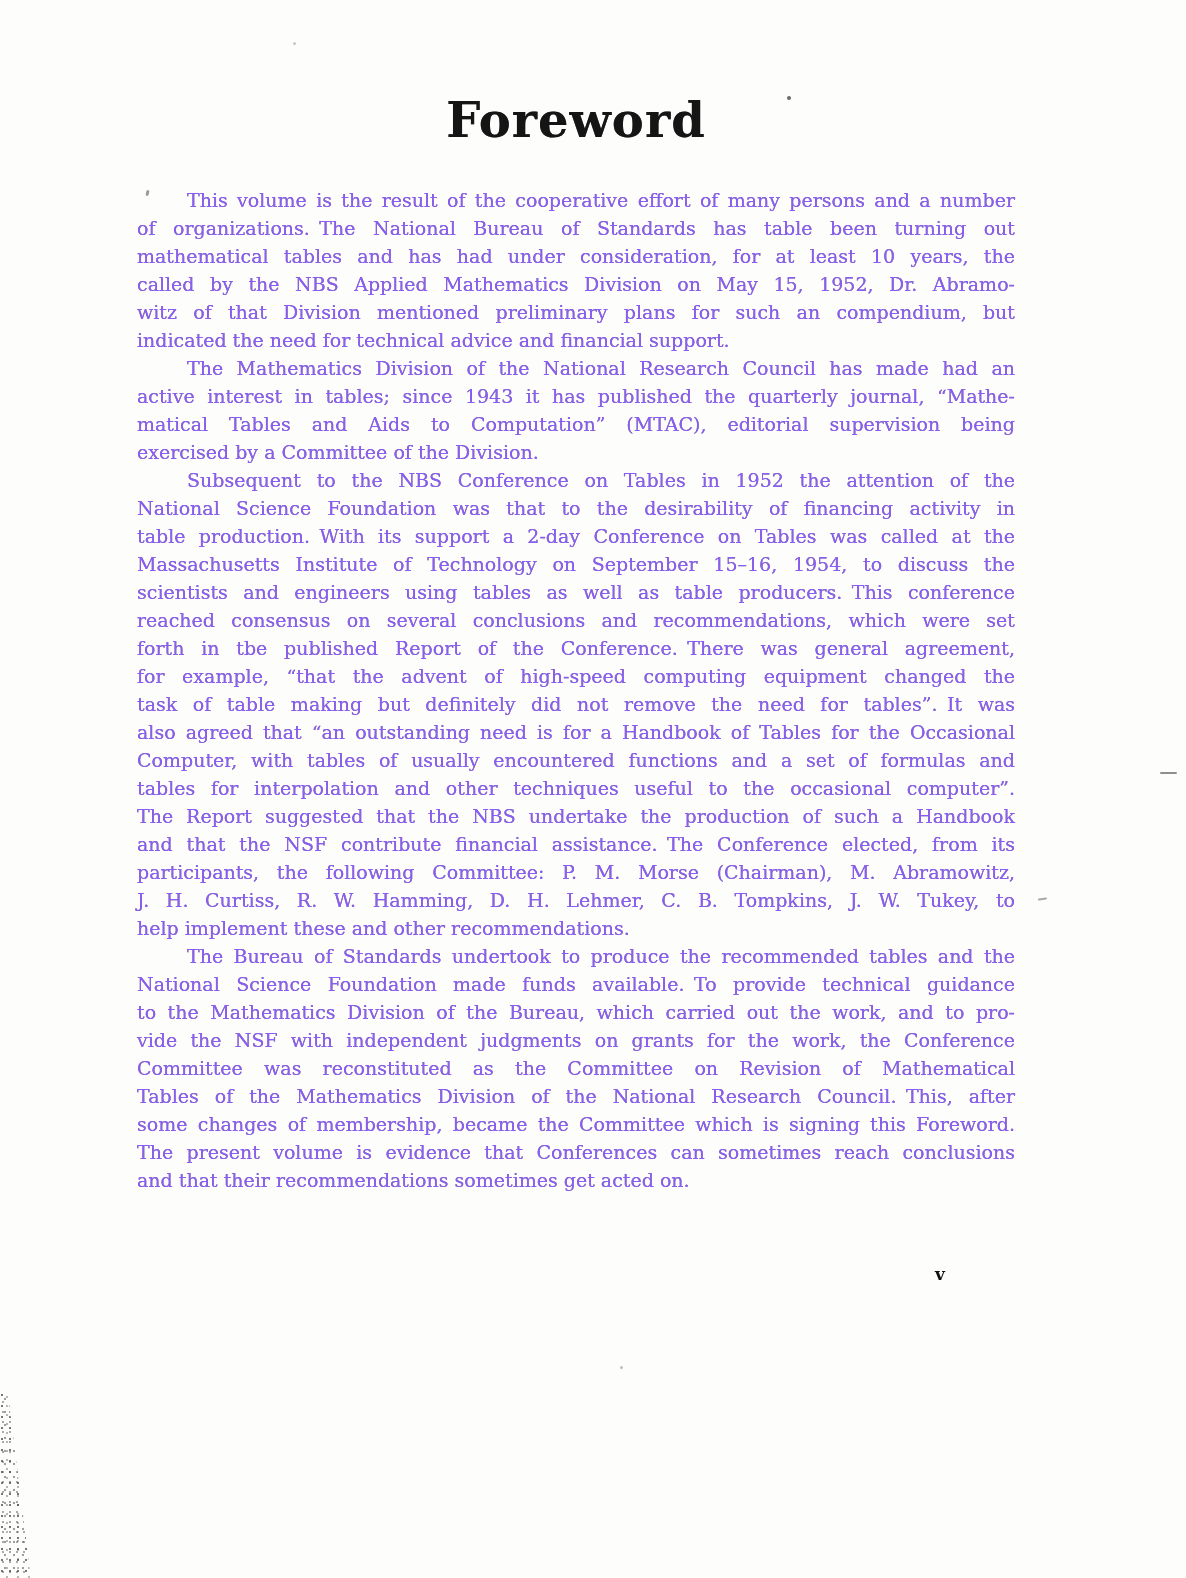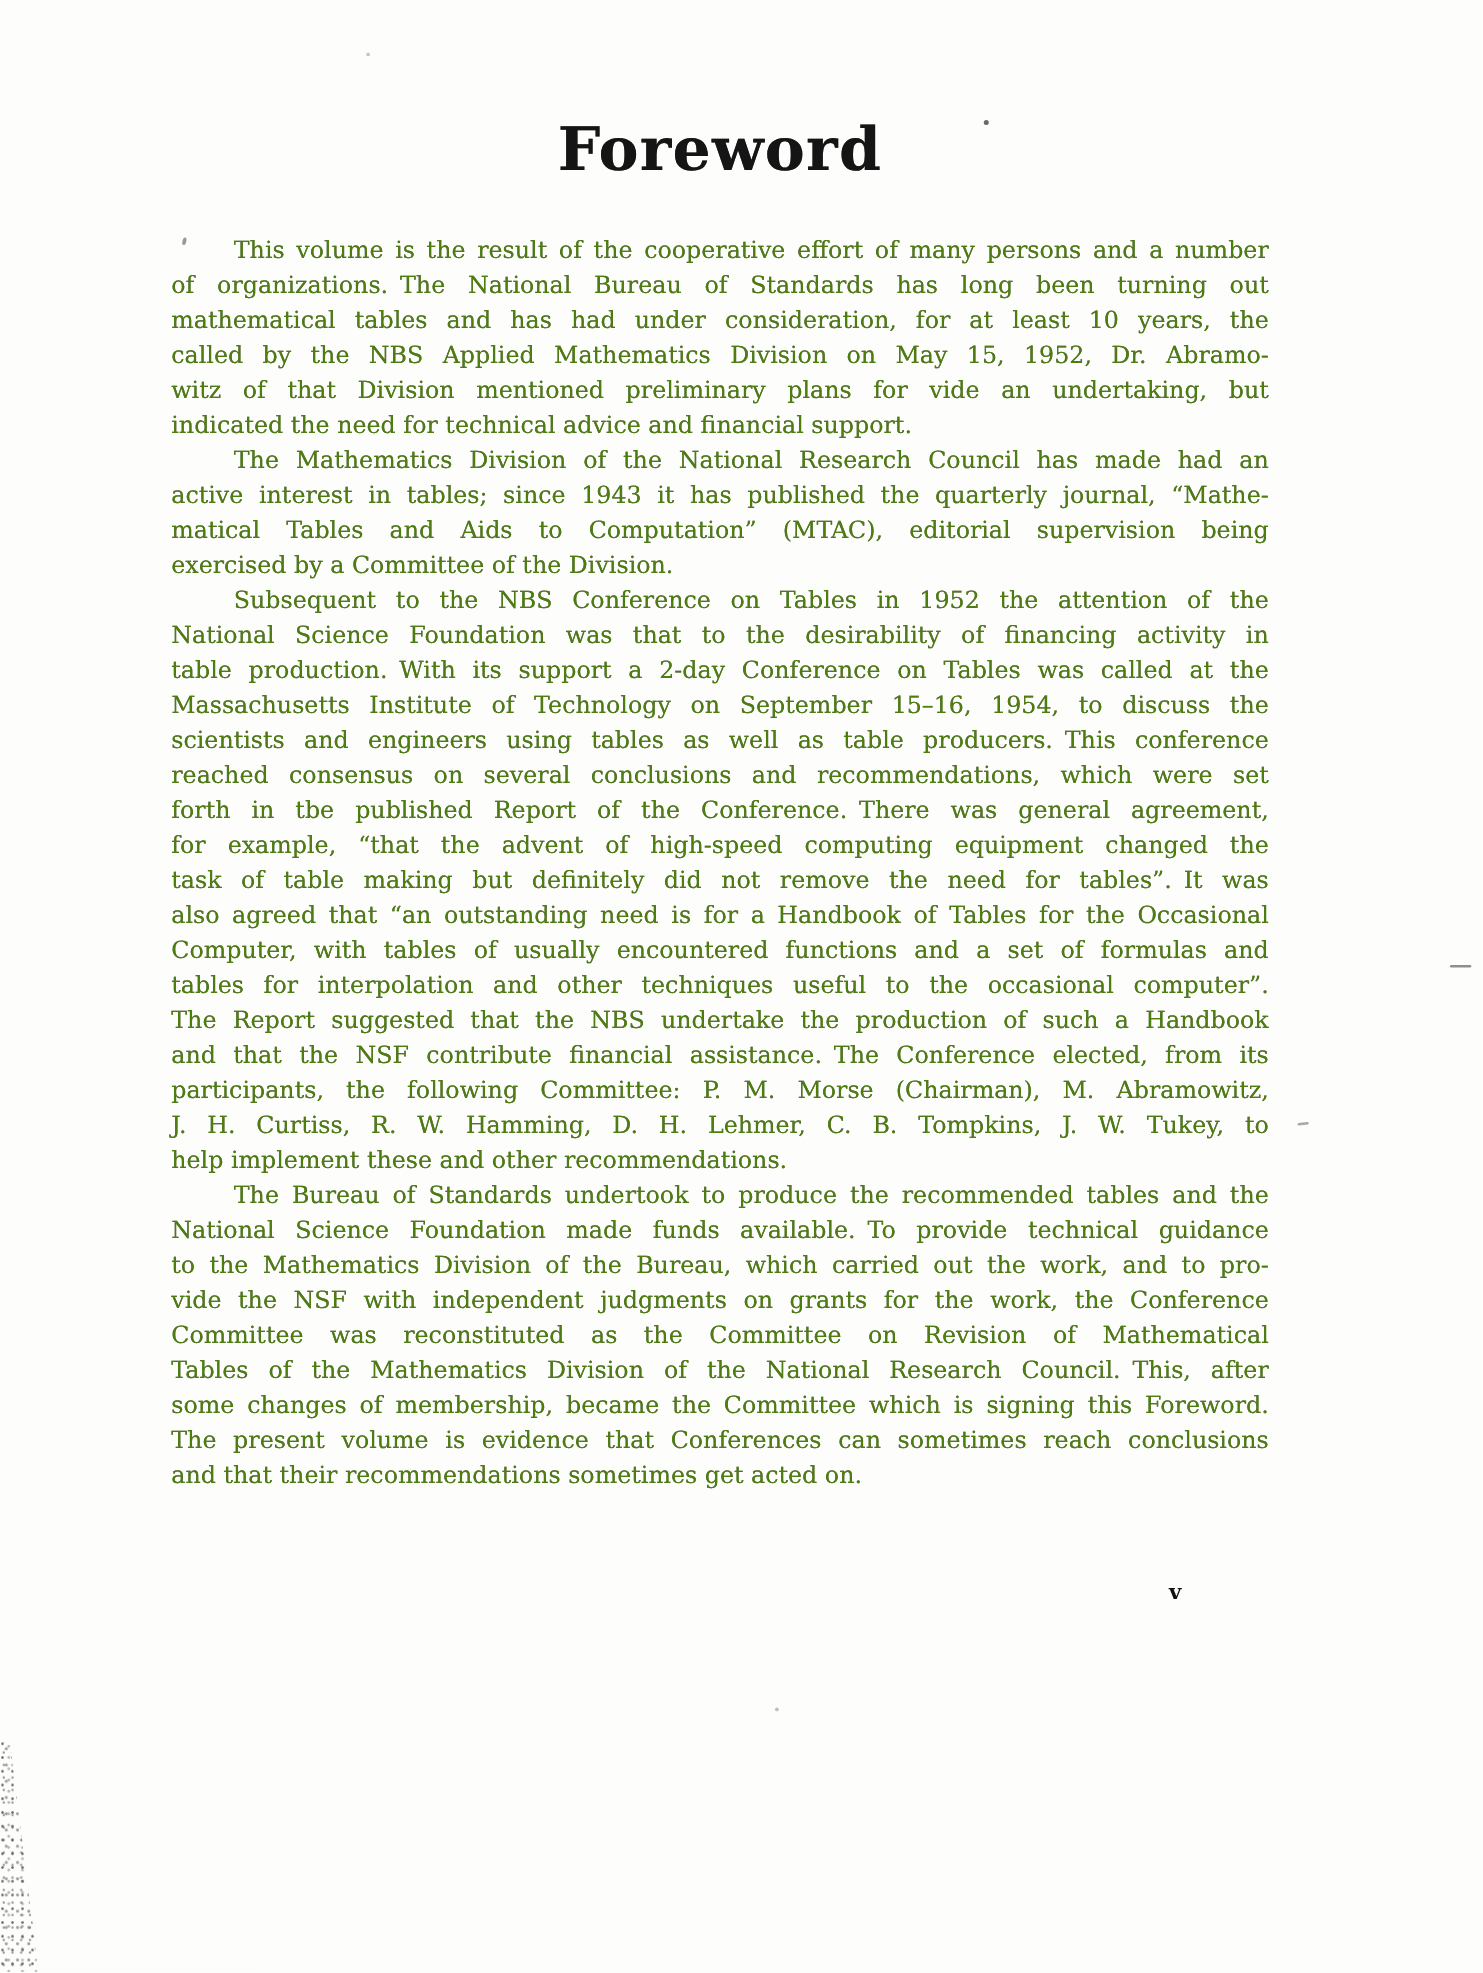--- a/index.html
+++ b/index.html
@@ -30,21 +30,21 @@
     top: 186px;
     left: 137px;
     width: 878px;
   }
   .paragraph { margin: 0; padding: 0; }
   .line {
     font-size: 19px;
     line-height: 28px;
     text-align: justify;
     text-align-last: justify;
-    color: #4d7c0f;
+    color: #8b5cf6;
     text-shadow: 0 0 0.45px rgba(10,10,10,0.55);
   }
   .line.first { padding-left: 50px; }
   .line.last  { text-align-last: left; }
   .page-number {
     position: absolute;
     top: 1264px;
     left: 137px;
     width: 878px;
     text-align: right;
@@ -77,24 +77,24 @@
 </style>
 </head>
 <body>
 
 <div class="page">
   <div class="title">Foreword</div>
 
   <div class="body-column">
       <div class="paragraph">
         <div class="line first">This volume is the result of the cooperative effort of many persons and a number</div>
-        <div class="line">of organizations. The National Bureau of Standards has long been turning out</div>
+        <div class="line">of organizations. The National Bureau of Standards has table been turning out</div>
         <div class="line">mathematical tables and has had under consideration, for at least 10 years, the</div>
         <div class="line">called by the NBS Applied Mathematics Division on May 15, 1952, Dr. Abramo-</div>
-        <div class="line">witz of that Division mentioned preliminary plans for vide an undertaking, but</div>
+        <div class="line">witz of that Division mentioned preliminary plans for such an compendium, but</div>
         <div class="line last">indicated the need for technical advice and financial support.</div>
       </div>
       <div class="paragraph">
         <div class="line first">The Mathematics Division of the National Research Council has made had an</div>
         <div class="line">active interest in tables; since 1943 it has published the quarterly journal, “Mathe-</div>
         <div class="line">matical Tables and Aids to Computation” (MTAC), editorial supervision being</div>
         <div class="line last">exercised by a Committee of the Division.</div>
       </div>
       <div class="paragraph">
         <div class="line first">Subsequent to the NBS Conference on Tables in 1952 the attention of the</div>

